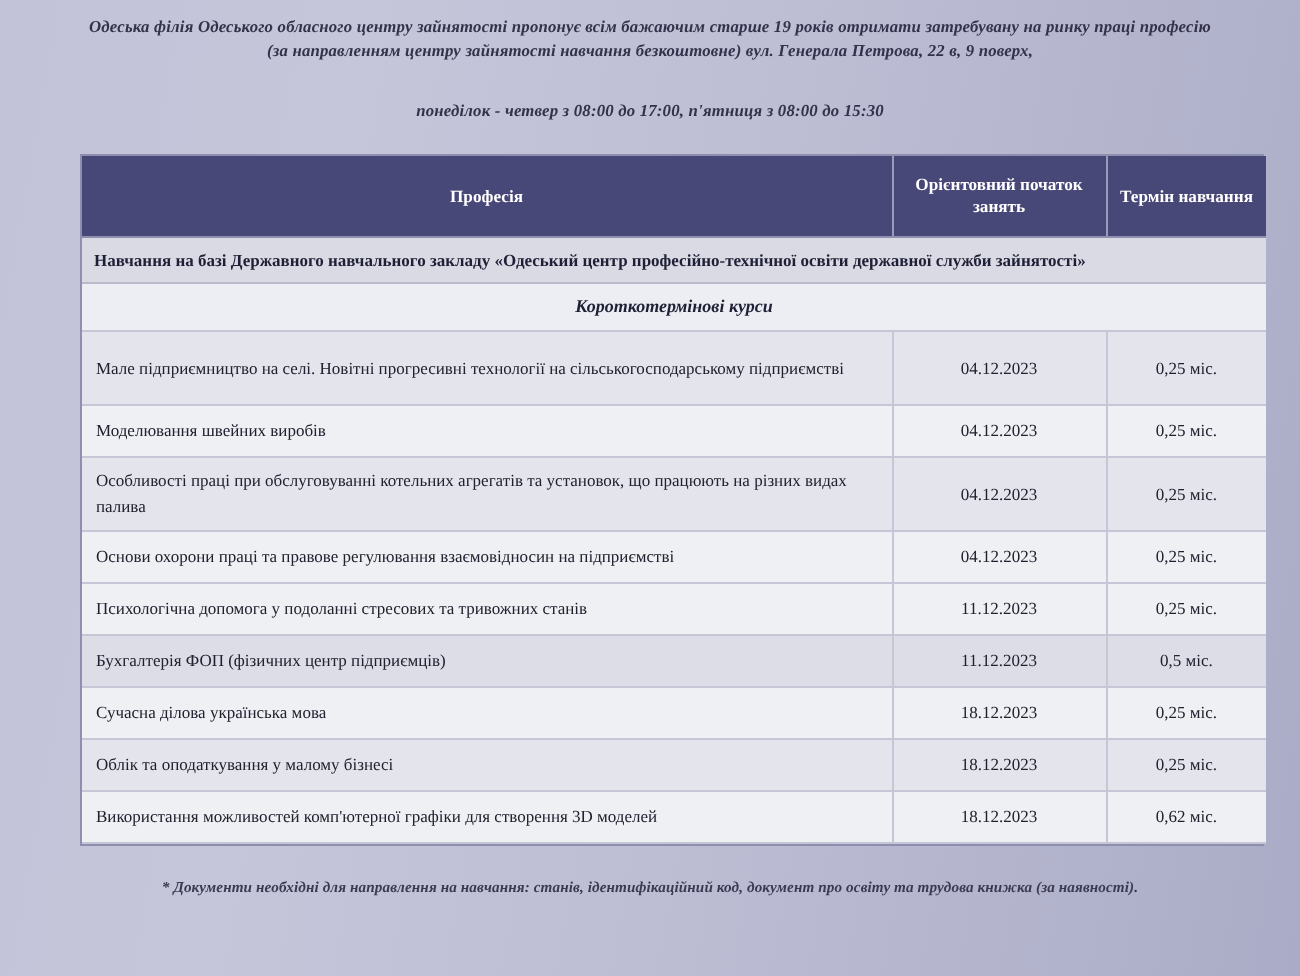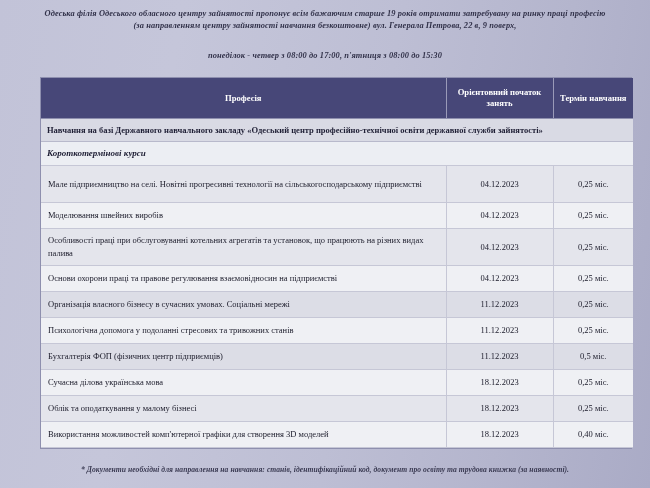--- a/index.html
+++ b/index.html
@@ -78,20 +78,21 @@
     padding: 5px 6px;
     border-bottom: 1px solid #b8b9cb;
     color: #1f1f35;
   }
   tr.band-sub td {
     background: #eceef3;
     font-family: "Liberation Serif", serif;
     font-weight: bold;
     font-style: italic;
     font-size: 9px;
+    text-align: center;
     padding: 5px 6px;
     border-bottom: 1px solid #c6c7d6;
     color: #1f1f35;
   }
 
   tbody td {
     font-family: "Liberation Serif", serif;
     font-size: 8.5px;
     line-height: 1.42;
     vertical-align: middle;
@@ -172,25 +173,20 @@
           <tr class="row shade-a tall">
             <td class="cell-prof">Особливості праці при обслуговуванні котельних агрегатів  та установок, що працюють на різних  видах палива</td>
             <td class="cell-start">04.12.2023</td>
             <td class="cell-term">0,25 міс.</td>
           </tr>
           <tr class="row shade-b short">
             <td class="cell-prof"> Основи охорони праці та правове регулювання взаємовідносин на підприємстві</td>
             <td class="cell-start">04.12.2023</td>
             <td class="cell-term">0,25 міс.</td>
           </tr>
-          <tr class="row shade-c short">
-            <td class="cell-prof"> Організація  власного бізнесу в сучасних умовах. Соціальні  мережі</td>
-            <td class="cell-start">11.12.2023</td>
-            <td class="cell-term">0,25 міс.</td>
-          </tr>
           <tr class="row shade-b short">
             <td class="cell-prof">Психологічна  допомога у подоланні стресових та тривожних станів</td>
             <td class="cell-start">11.12.2023</td>
             <td class="cell-term">0,25 міс.</td>
           </tr>
           <tr class="row shade-c short">
             <td class="cell-prof">Бухгалтерія  ФОП (фізичних центр підприємців)</td>
             <td class="cell-start">11.12.2023</td>
             <td class="cell-term">0,5 міс.</td>
           </tr>
@@ -200,21 +196,21 @@
             <td class="cell-term">0,25 міс.</td>
           </tr>
           <tr class="row shade-a short">
             <td class="cell-prof">Облік  та оподаткування у малому бізнесі</td>
             <td class="cell-start">18.12.2023</td>
             <td class="cell-term">0,25 міс.</td>
           </tr>
           <tr class="row shade-b short">
             <td class="cell-prof">Використання можливостей комп'ютерної графіки  для створення 3D моделей</td>
             <td class="cell-start">18.12.2023</td>
-            <td class="cell-term">0,40 міс.</td>
+            <td class="cell-term">0,62 міс.</td>
           </tr>
         </tbody>
     </table>
   </div>
 
   <div class="footnote">* Документи необхідні для направлення на навчання: станів, ідентифікаційний код,   документ про освіту та трудова книжка (за наявності).</div>
 
 </div>
 
 </body></html>

